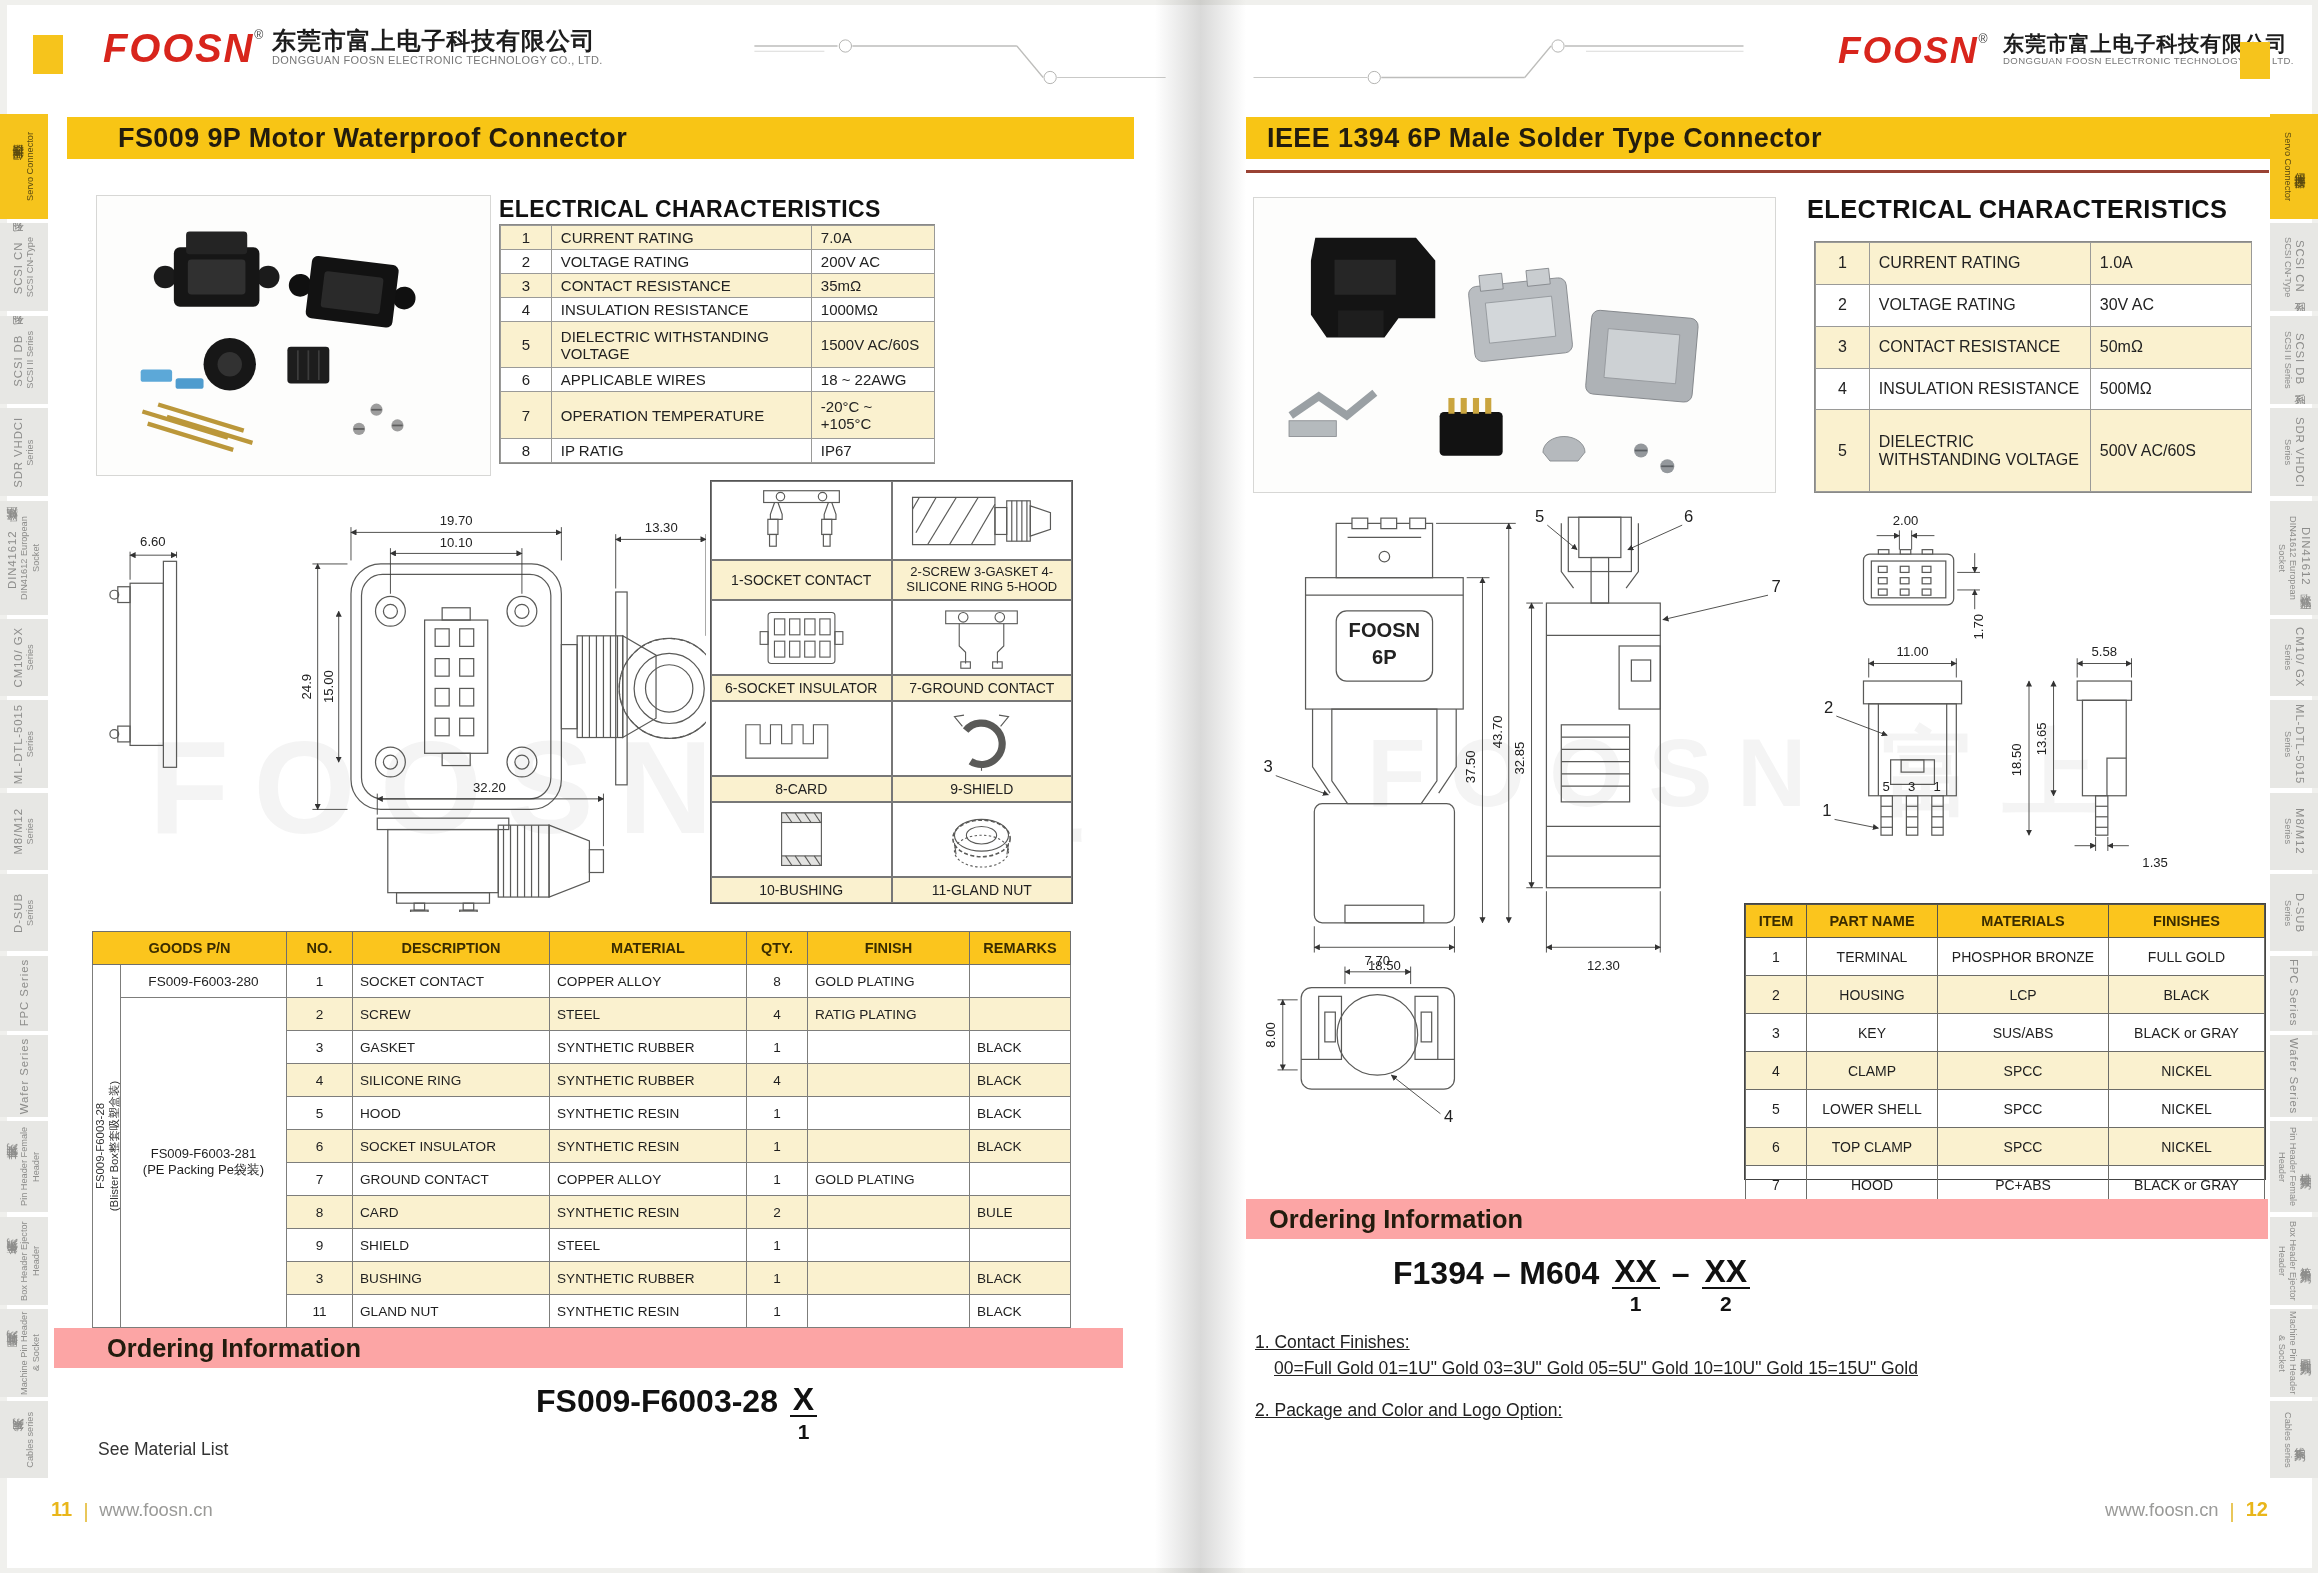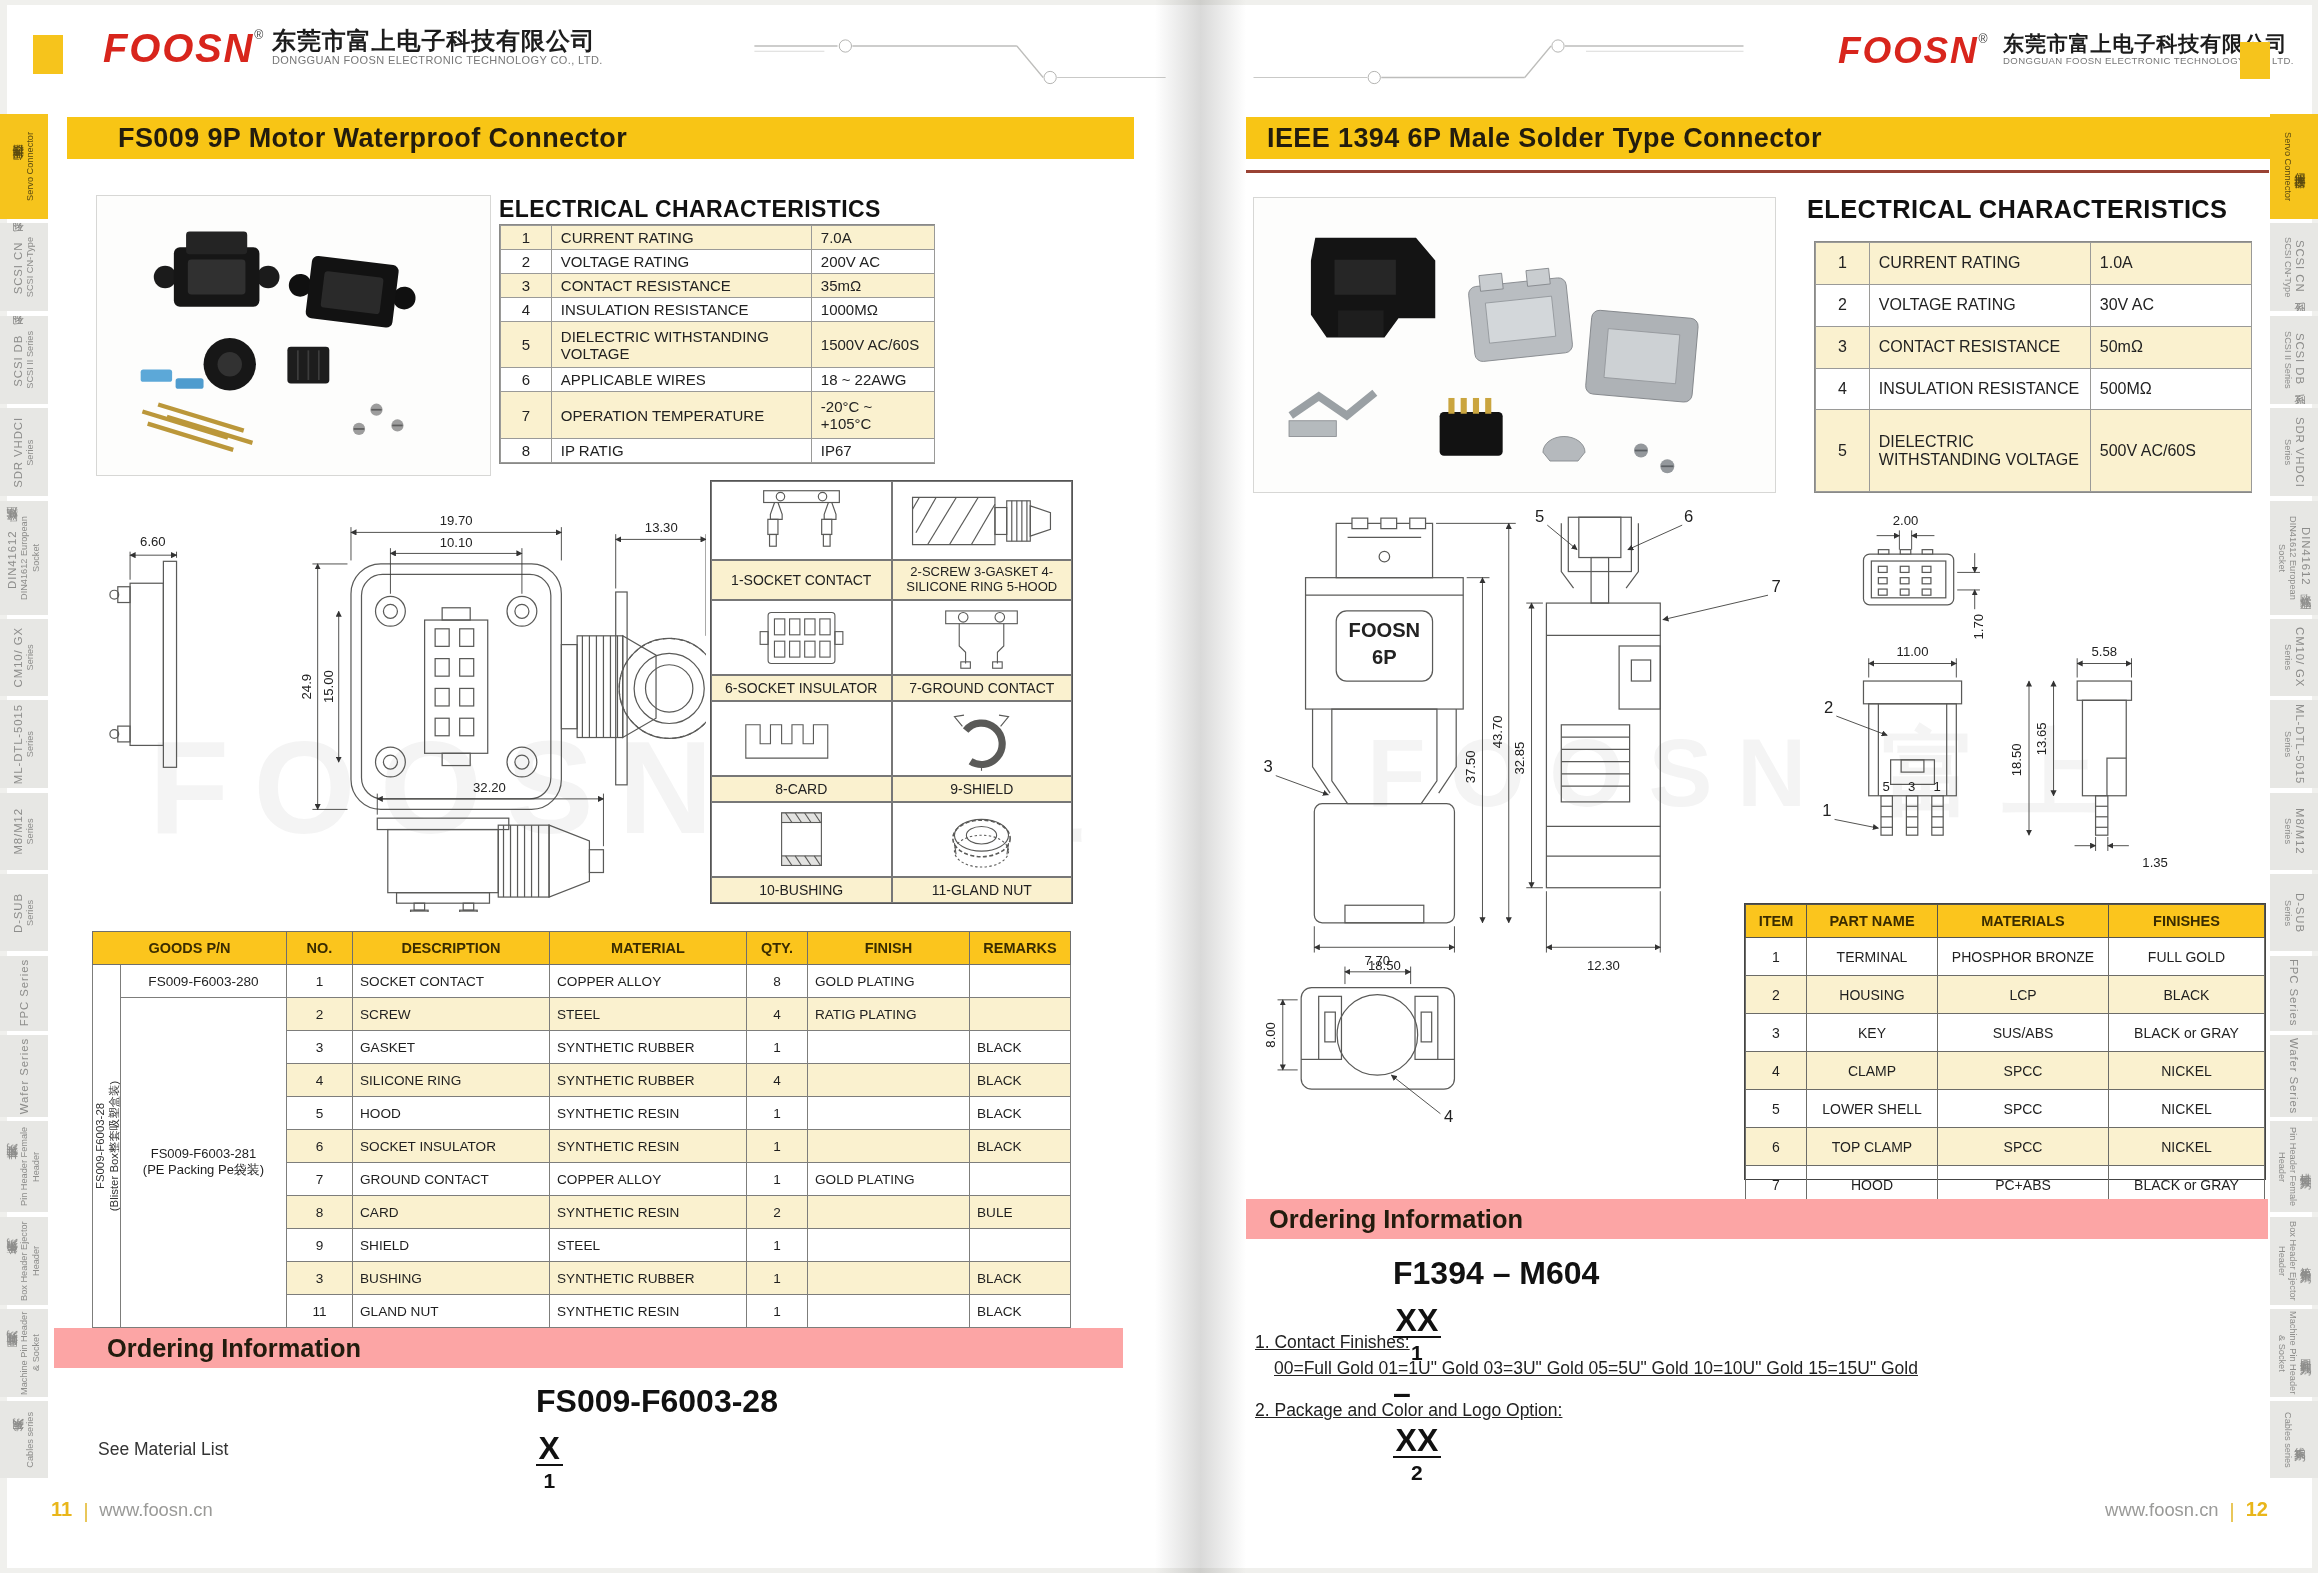--- a/index.html
+++ b/index.html
@@ -53,21 +53,21 @@
   .rparts-wrap{border:0.9px solid #444;}
   .elec-title{font-weight:bold;color:#111;letter-spacing:0.4px;}
   
   .cgrid{display:grid;grid-template-columns:1fr 1fr;border:1.8px solid #555;background:#fff;}
   .cgrid .img{border:0.9px solid #777;display:flex;align-items:center;justify-content:center;}
   .cgrid .lbl{border:0.9px solid #777;background:#faf1cf;display:flex;align-items:center;justify-content:center;
               text-align:center;font-size:14px;color:#222;line-height:1.15;padding:1.8px 3.5px;}
   
   .orderbar{background:#fca5a5;color:#221c0e;font-weight:bold;font-size:25.4px;
             display:flex;align-items:center;padding-left:53px;}
-  .pnline{font-weight:bold;font-size:32px;color:#111;display:flex;align-items:flex-start;gap:12.3px;flex-direction:column;}
+  .pnline{font-weight:bold;font-size:32px;color:#111;display:flex;align-items:flex-start;gap:12.3px;}
   .xxstack{display:inline-flex;flex-direction:column;align-items:center;font-size:32px;line-height:1;}
   .xxstack .xx{border-bottom:2.6px solid #111;padding:0 2.6px;}
   .xxstack .sub{font-size:21px;font-weight:bold;margin-top:3.5px;}
   .notes{font-size:17.5px;color:#222;text-decoration:underline;}
   .notes .ttl{margin-bottom:5.3px;}
   .optcol div{margin-bottom:12.3px;font-size:16.6px;}
   .wm{position:absolute;font-weight:bold;color:rgba(40,40,40,0.05);letter-spacing:24.5px;white-space:nowrap;pointer-events:none;}
   .footer{font-size:18.4px;color:#9a9a98;}
   .pgno{color:#e9b61a;font-weight:bold;font-size:20px;}
   .fdiv{display:inline-block;width:1.8px;height:19px;background:#e9c75a;vertical-align:middle;margin:0 8.8px;}

